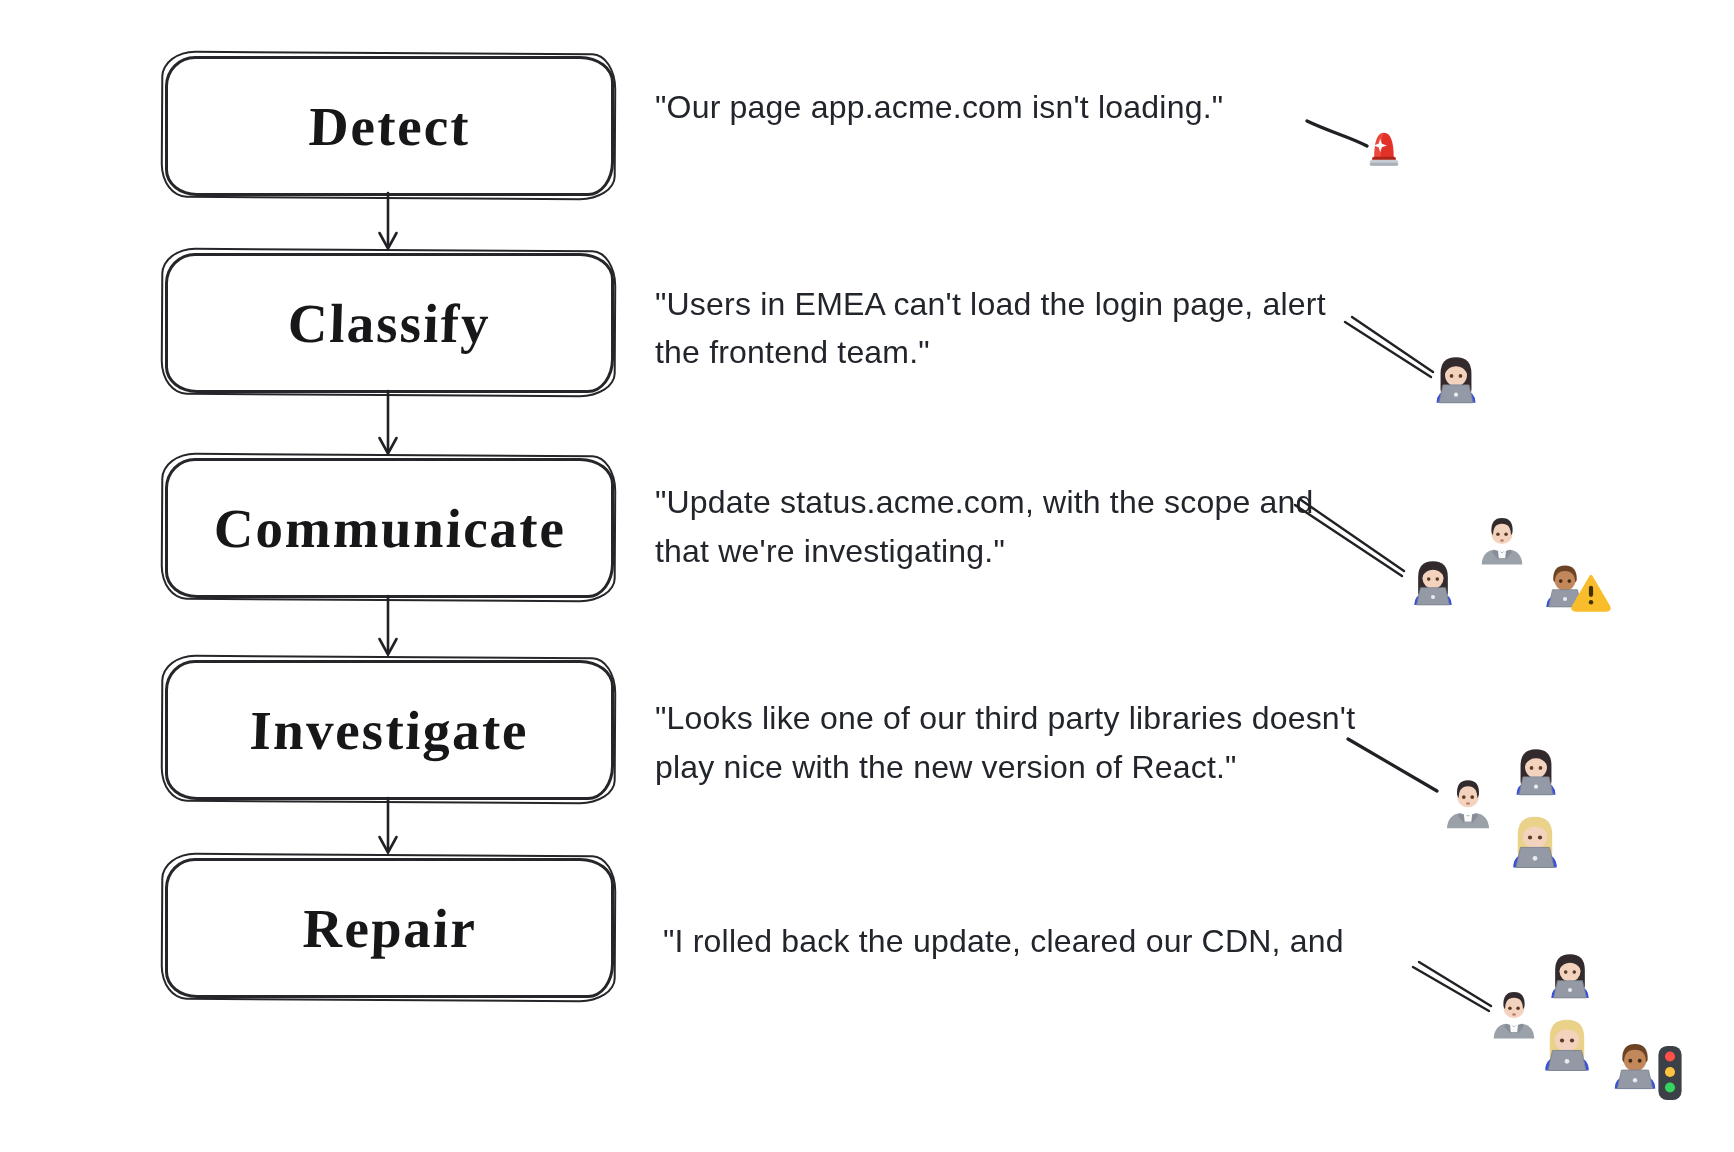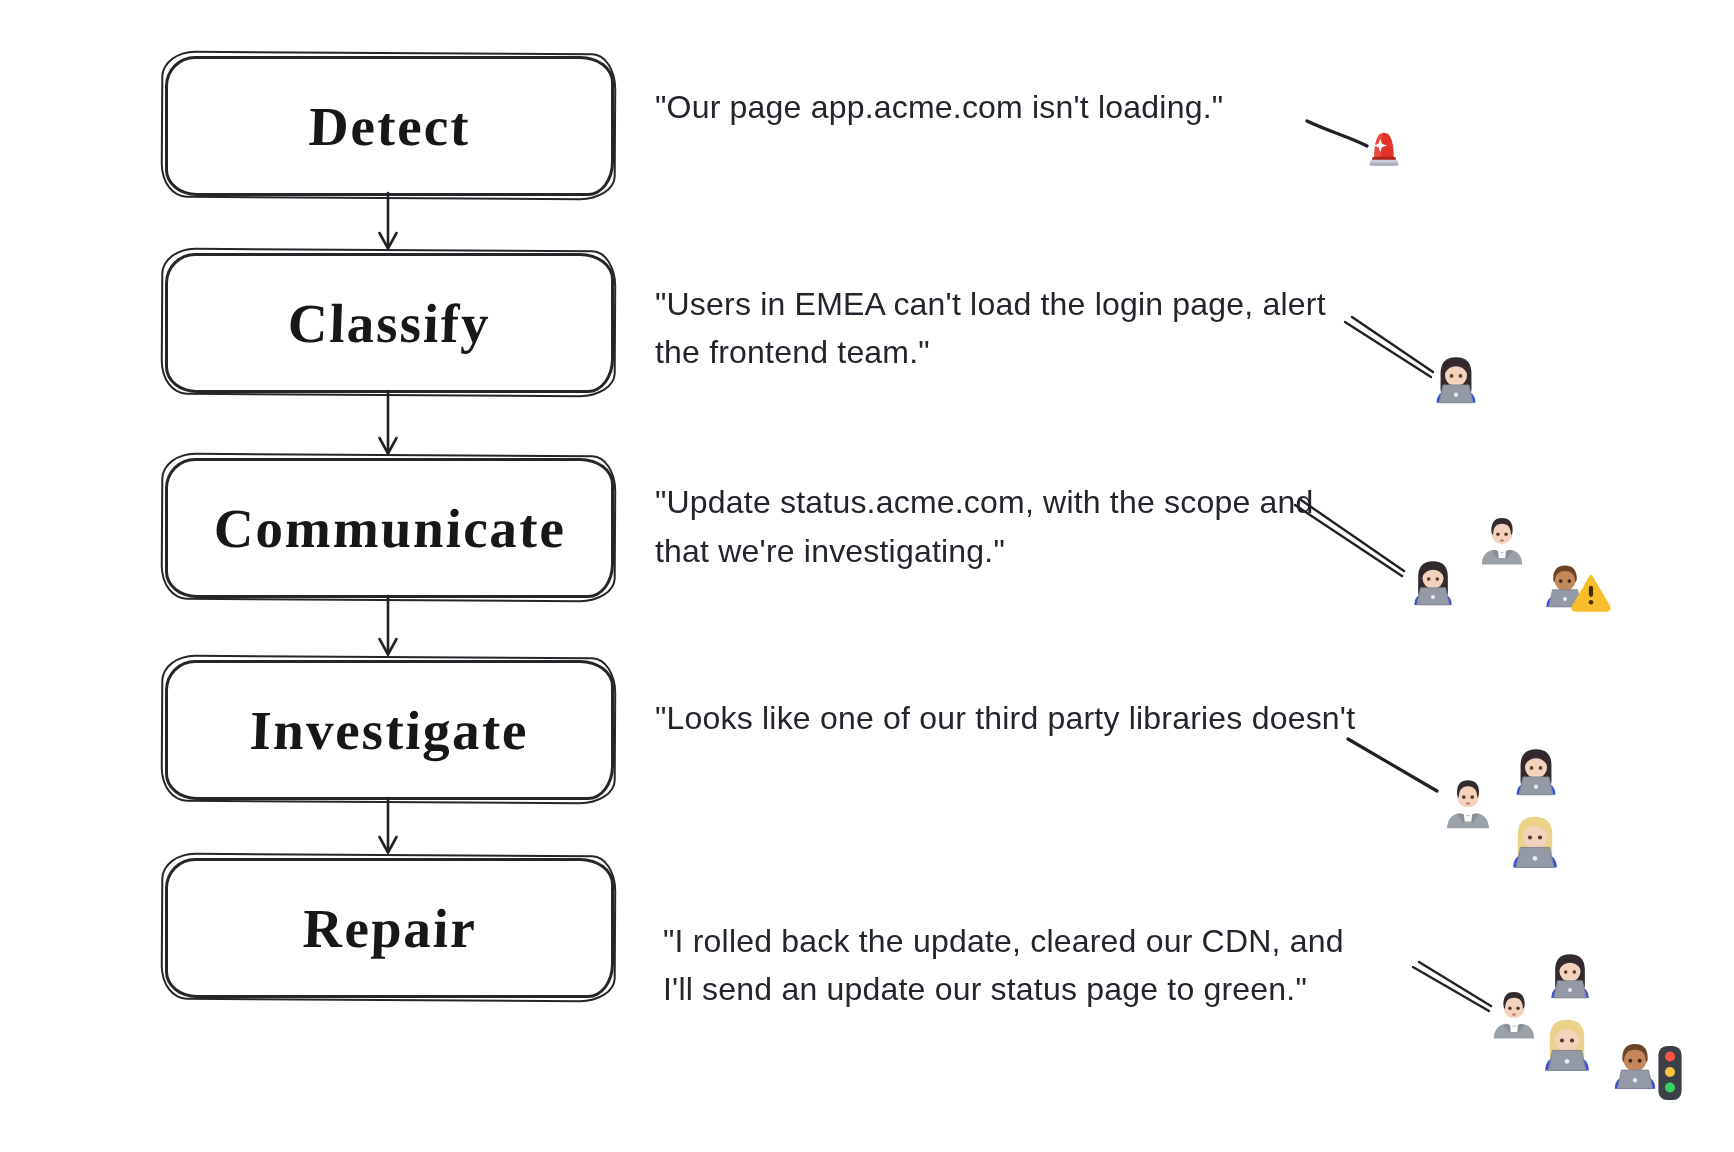--- a/index.html
+++ b/index.html
@@ -115,24 +115,24 @@
   <div class="quote" style="left:655px;top:280px;line-height:48px">
     <div>"Users in EMEA can't load the login page, alert</div>
     <div>the frontend team."</div>
   </div>
   <div class="quote" style="left:655px;top:478px;line-height:49px">
     <div>"Update status.acme.com, with the scope and</div>
     <div>that we're investigating."</div>
   </div>
   <div class="quote" style="left:655px;top:694px;line-height:49px">
     <div>"Looks like one of our third party libraries doesn't</div>
+    <div>play nice with the new version of React."</div>
   </div>
   <div class="quote" style="left:663px;top:917px;line-height:48px">
     <div>"I rolled back the update, cleared our CDN, and</div>
-    <div>I'll send an update our status page to green."</div>
   </div>
 
   <svg class="overlay" width="1734" height="1152">
     <g stroke="#212125" fill="none" stroke-linecap="round">
 
       <path d="M388 193 L388 247" stroke-width="2.6"></path>
       <path d="M379.5 233 L388 248.5 L396.5 233" stroke-width="2.6"></path>
       <path d="M388 391 L388 452" stroke-width="2.6"></path>
       <path d="M379.5 438 L388 453.5 L396.5 438" stroke-width="2.6"></path>
       <path d="M388 596 L388 653" stroke-width="2.6"></path>

